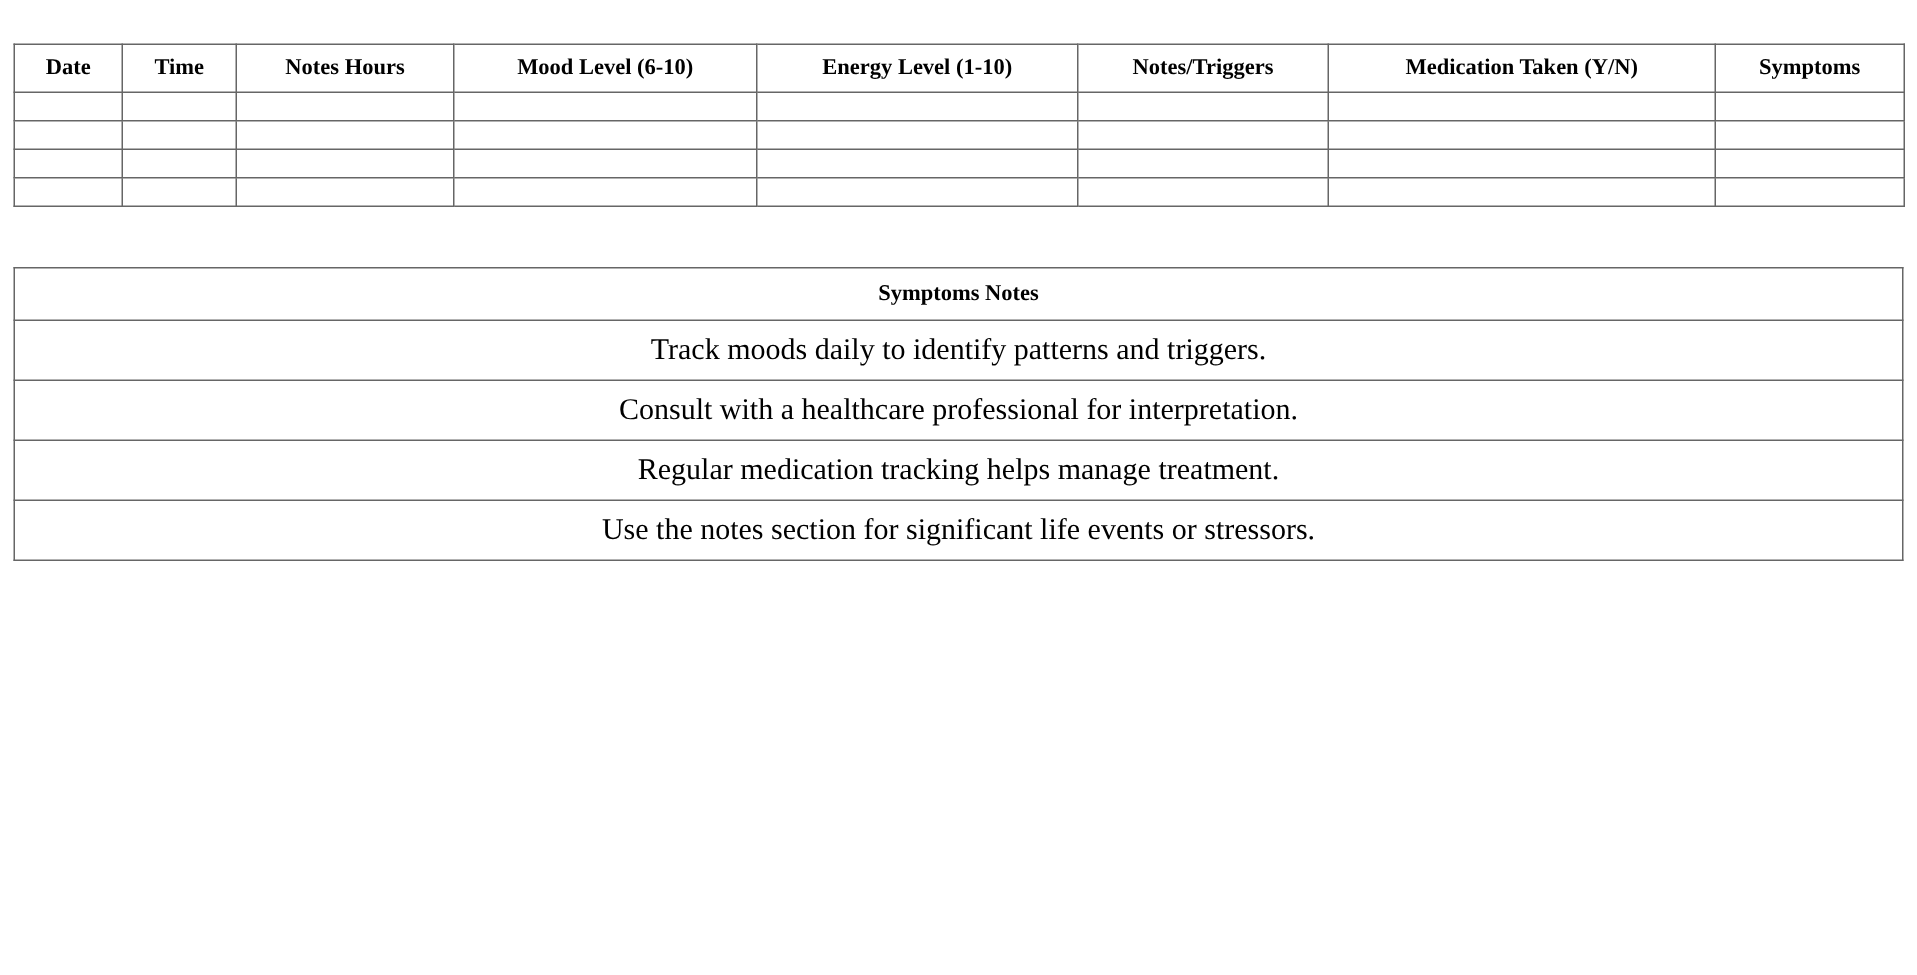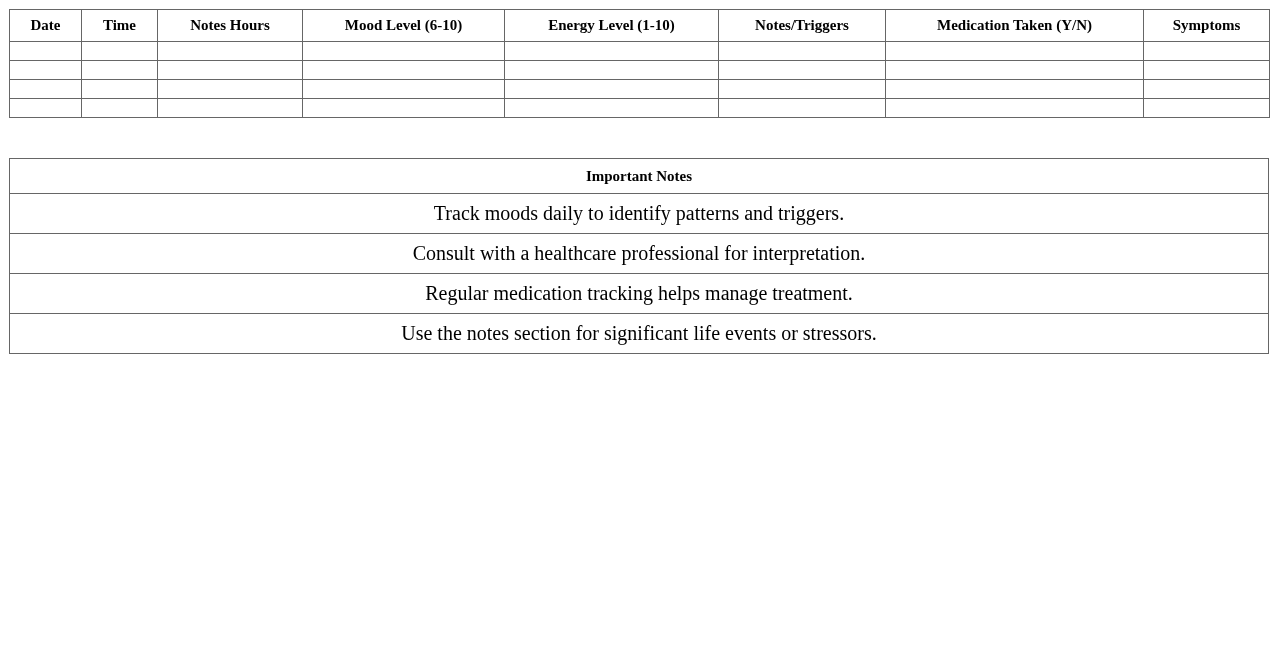--- a/index.html
+++ b/index.html
@@ -16,20 +16,21 @@
   }
   .page {
     position: relative;
     width: 1278px;
     height: 650px;
     box-sizing: border-box;
   }
   table {
     border-collapse: collapse;
     table-layout: fixed;
+    margin-top: 20px;
   }
   
   .log-table {
     position: absolute;
     left: 9px;
     top: 9px;
     width: 1260px;
   }
   .log-table th,
   .log-table td {
@@ -153,21 +154,21 @@
         <td class="cell-blank"></td>
         <td class="cell-blank"></td>
         <td class="cell-blank"></td>
       </tr>
     </tbody>
   </table>
 
   <table class="notes-table">
     <thead>
       <tr>
-        <th>Important Notes</th>
+        <th>Symptoms Notes</th>
       </tr>
     </thead>
     <tbody>
       <tr>
         <td>Track moods daily to identify patterns and triggers.</td>
       </tr>
       <tr>
         <td>Consult with a healthcare professional for interpretation.</td>
       </tr>
       <tr>

